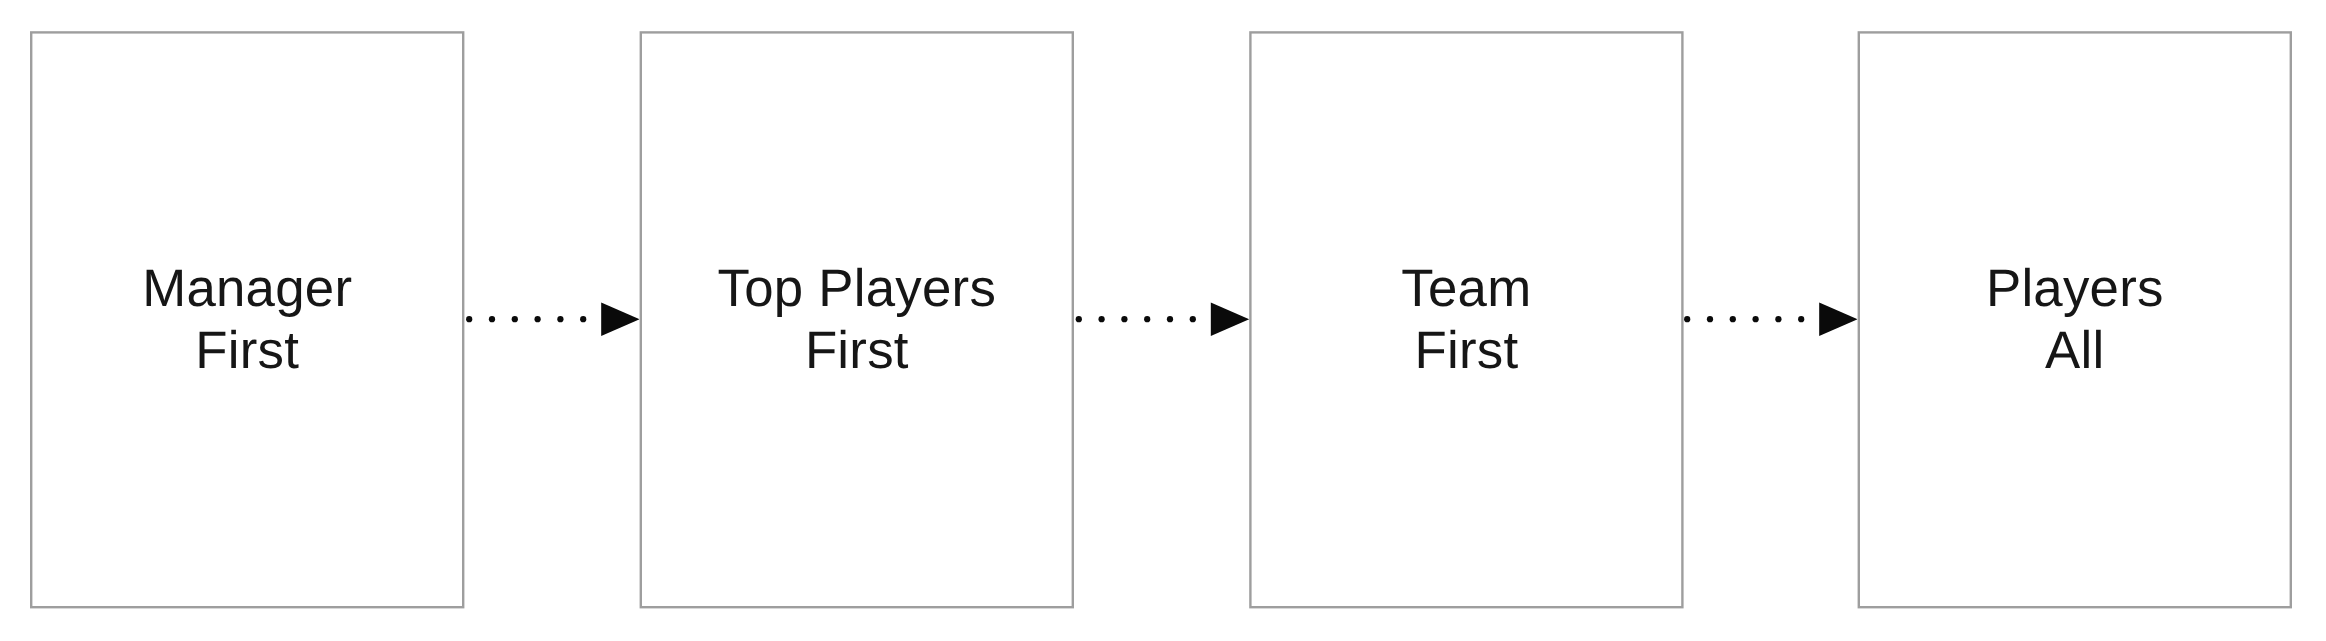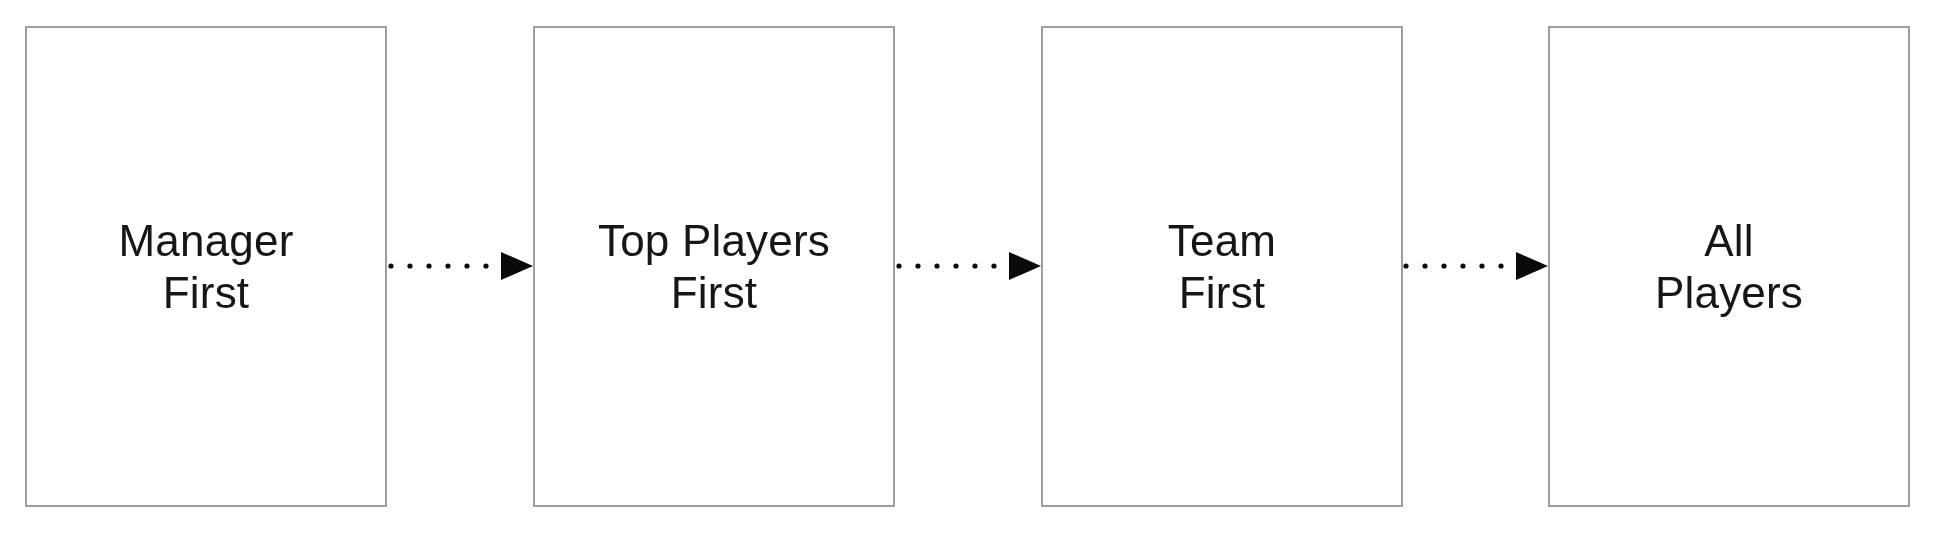--- a/index.html
+++ b/index.html
@@ -116,18 +116,18 @@
         <circle cx="61" cy="26" r="2.6"></circle>
         <circle cx="80" cy="26" r="2.6"></circle>
         <circle cx="99" cy="26" r="2.6"></circle>
         <polygon points="114,12 114,40 146,26"></polygon>
       </g>
     </svg>
   </div>
 
   <div class="flow-box b4">
     <div class="box-label">
+      <span>Players</span>
       <span>All</span>
-      <span>Players</span>
     </div>
   </div>
 
 </div>
 
 </body></html>

